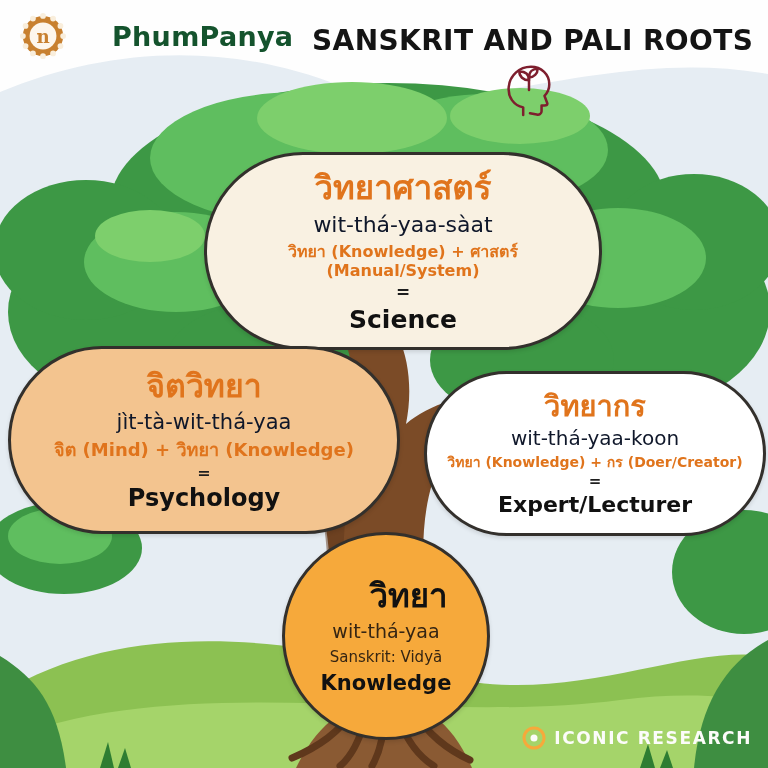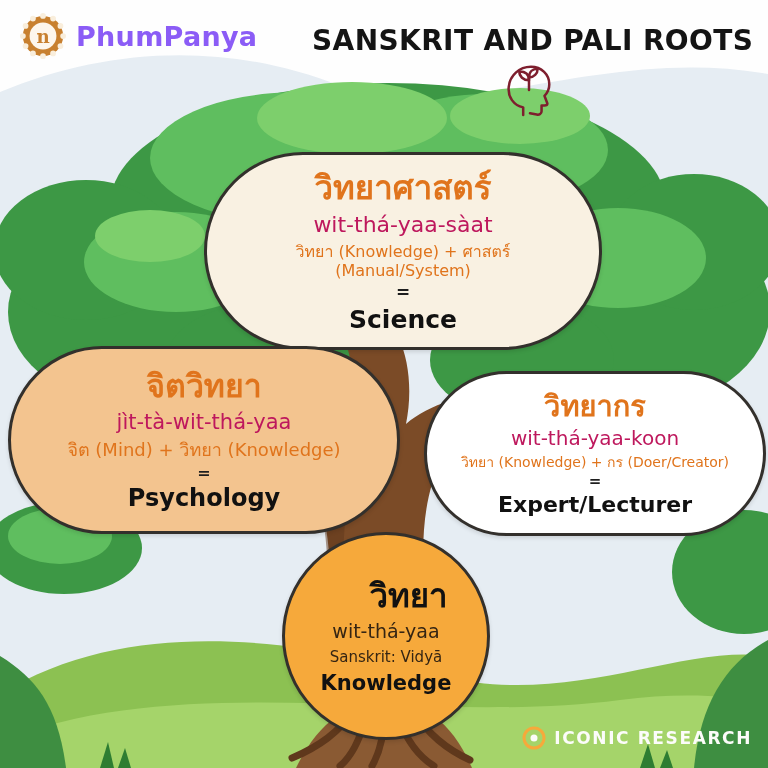--- a/index.html
+++ b/index.html
@@ -5,38 +5,38 @@
   * { margin:0; padding:0; box-sizing:border-box; }
   html,body { width:768px; height:768px; }
   body {
     position:relative; overflow:hidden; background:#fff;
     font-family:"DejaVu Sans", sans-serif;
   }
   .bg { position:absolute; inset:0; width:768px; height:768px; z-index:0; }
 
   
   .brand { position:absolute; left:20px; top:13px; display:flex; align-items:center; gap:10px; z-index:10; }
-  .brand-name { font-size:27px; font-weight:700; color:#8b5cf6; letter-spacing:0.3px; }
+  .brand-name { font-size:27px; font-weight:700; color:#14532d; letter-spacing:0.3px;margin-left:36px; }
   .page-title {
     position:absolute; left:288px; top:24px; width:470px; z-index:10;
     font-size:28px; font-weight:800; color:#141414; letter-spacing:0.4px;margin-left:24px;
   }
   .head-icon { position:absolute; left:500px; top:60px; width:58px; height:58px; z-index:10; }
 
   
   .card {
     position:absolute; z-index:5;
     border:3px solid #33302C;
     display:flex; flex-direction:column; align-items:center; justify-content:center;
     text-align:center; gap:5px; padding:10px 26px;
     box-shadow:0 2px 4px rgba(0,0,0,0.12);
   }
   .thai    { font-weight:700; color:#E0741C; line-height:1.15; }
-  .pron    { color:#be185d; line-height:1.15; }
-  .breakdown { font-weight:400; color:#E0741C; line-height:1.2; }
+  .pron    { color:#0f172a; line-height:1.15; }
+  .breakdown { font-weight:700; color:#E0741C; line-height:1.2; }
   .equals  { font-weight:700; color:#1E1E1E; line-height:0.9; }
   .meaning { font-weight:700; color:#111; line-height:1.1;text-align:center; }
   .origin  { color:#2B2B2B; }
 
   .card-science { left:204px; top:152px; width:398px; height:198px; border-radius:110px; background:#F9F1E2; }
   .card-science .thai{font-size:33px} .card-science .pron{font-size:22px}
   .card-science .breakdown{font-size:16px} .card-science .equals{font-size:17px}
   .card-science .meaning{font-size:25px}
 
   .card-psychology { left:8px; top:346px; width:392px; height:188px; border-radius:100px; background:#F3C48F; }

